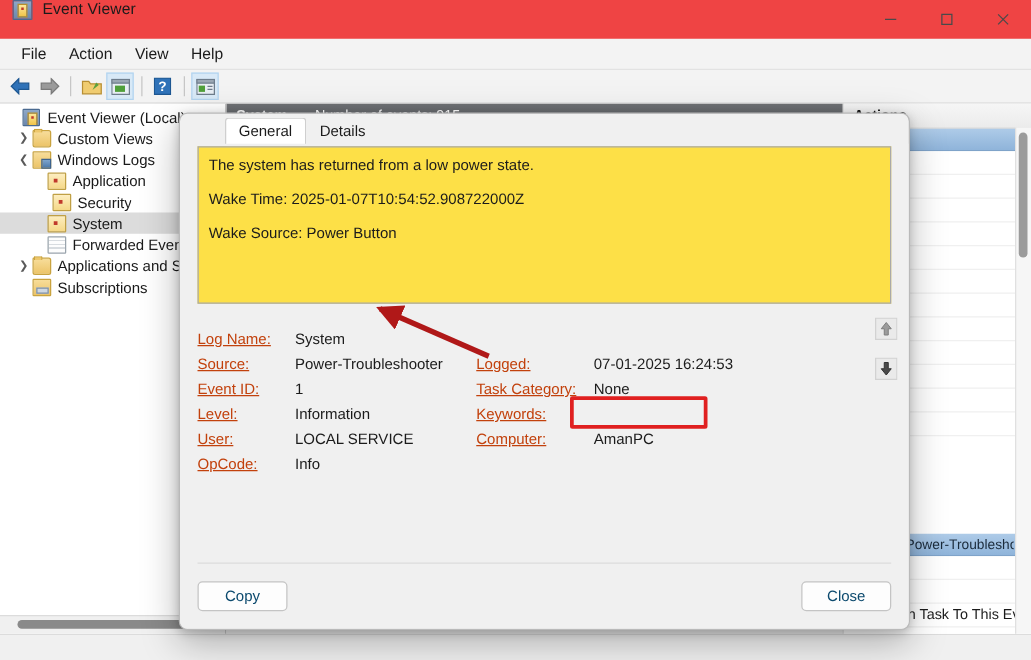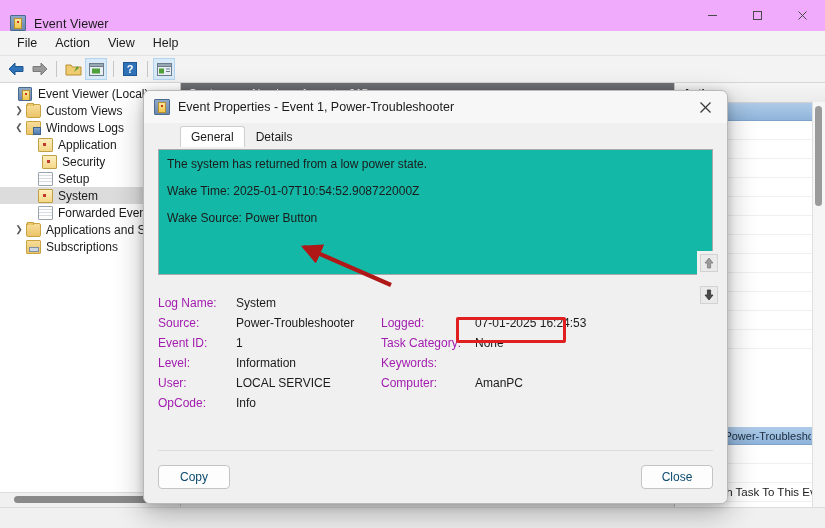--- a/index.html
+++ b/index.html
@@ -23,23 +23,23 @@
     position: absolute;
     inset: 0;
     background: #f0f0f0;
     display: flex;
     flex-direction: column;
   }
 
   
   .titlebar {
     height: 31px;
-    background: #f0abfc;
-    display: flex;
-    align-items: flex-end;
+    background: #ef4444;
+    display: flex;
+    align-items: flex-start;
     flex: 0 0 auto;
     position: relative;
   }
   .titlebar-icon {
     width: 16px; height: 16px;
     margin-left: 10px; margin-right: 8px;
     position: relative;
     flex: 0 0 auto;
   }
   .ev-icon {
@@ -429,21 +429,21 @@
     padding: 0 14px;
     position: relative;
     display:flex;
     flex-direction: column;
     min-height: 0;
   }
 
   .desc-box {
     margin-top: 2px;
     height: 126px;
-    background: #14b8a6;
+    background: #fde047;
     border: 1px solid #a9a9a9;
     box-sizing: border-box;
     padding: 6px 8px;
     font-size: 12px;
     line-height: 1.35;
     color:#1b1b1b;
     flex: 0 0 auto;
     overflow: hidden;
   }
   .desc-line { white-space: pre; }
@@ -451,21 +451,21 @@
 
   .fields {
     margin-top: 18px;
     display: grid;
     grid-template-columns: 78px 145px 88px auto;
     row-gap: 0px;
     column-gap: 0px;
     font-size: 12px;
     flex: 0 0 auto;
   }
-  .f-label { height: 20px; line-height: 20px; color:#a21caf; }
+  .f-label { height: 20px; line-height: 20px; color:#c2410c;text-decoration:underline; }
   .f-value { height: 20px; line-height: 20px; color:#1b1b1b; }
   .f-value.hl { position: relative; }
 
   .dlg-footer-sep {
     border-top: 1px solid #dcdcdc;
     margin-top: auto;
   }
   .dlg-footer {
     height: 52px;
     flex: 0 0 auto;
@@ -634,24 +634,20 @@
         <div class="tree-node" style="padding-left:38px;">
           <span class="node-icon ic-log-y"></span>
           <span class="tree-label">Application</span>
         </div>
 
         <div class="tree-node" style="padding-left:42px;">
           <span class="node-icon ic-log-y"></span>
           <span class="tree-label">Security</span>
         </div>
 
-        <div class="tree-node" style="padding-left:38px;">
-          <span class="node-icon ic-log"></span>
-          <span class="tree-label">Setup</span>
-        </div>
 
         <div class="tree-node selected" style="padding-left:38px;">
           <span class="node-icon ic-log-y"></span>
           <span class="tree-label">System</span>
         </div>
 
         <div class="tree-node" style="padding-left:38px;">
           <span class="node-icon ic-log"></span>
           <span class="tree-label">Forwarded Events</span>
         </div>
@@ -723,32 +719,20 @@
       </div>
     </div>
 
   </div>
 
   <div class="statusbar"></div>
 </div>
 
 <div id="event-dialog">
 
-  <div class="dlg-titlebar">
-    <div class="dlg-title-icon">
-      <div class="ev-icon"></div>
-    </div>
-    <div class="dlg-title-text">Event Properties - Event 1, Power-Troubleshooter</div>
-    <div class="dlg-close">
-      <svg width="13" height="13" viewBox="0 0 13 13">
-          <line x1="1.5" y1="1.5" x2="11.5" y2="11.5" stroke="currentColor" stroke-width="1.2"></line>
-          <line x1="11.5" y1="1.5" x2="1.5" y2="11.5" stroke="currentColor" stroke-width="1.2"></line>
-        </svg>
-    </div>
-  </div>
 
   <div class="dlg-tabs">
     <div class="dlg-tab active">General</div>
     <div class="dlg-tab">Details</div>
   </div>
 
   <div class="dlg-body">
 
     <div class="desc-box">
       <div class="desc-line">The system has returned from a low power state.</div>

